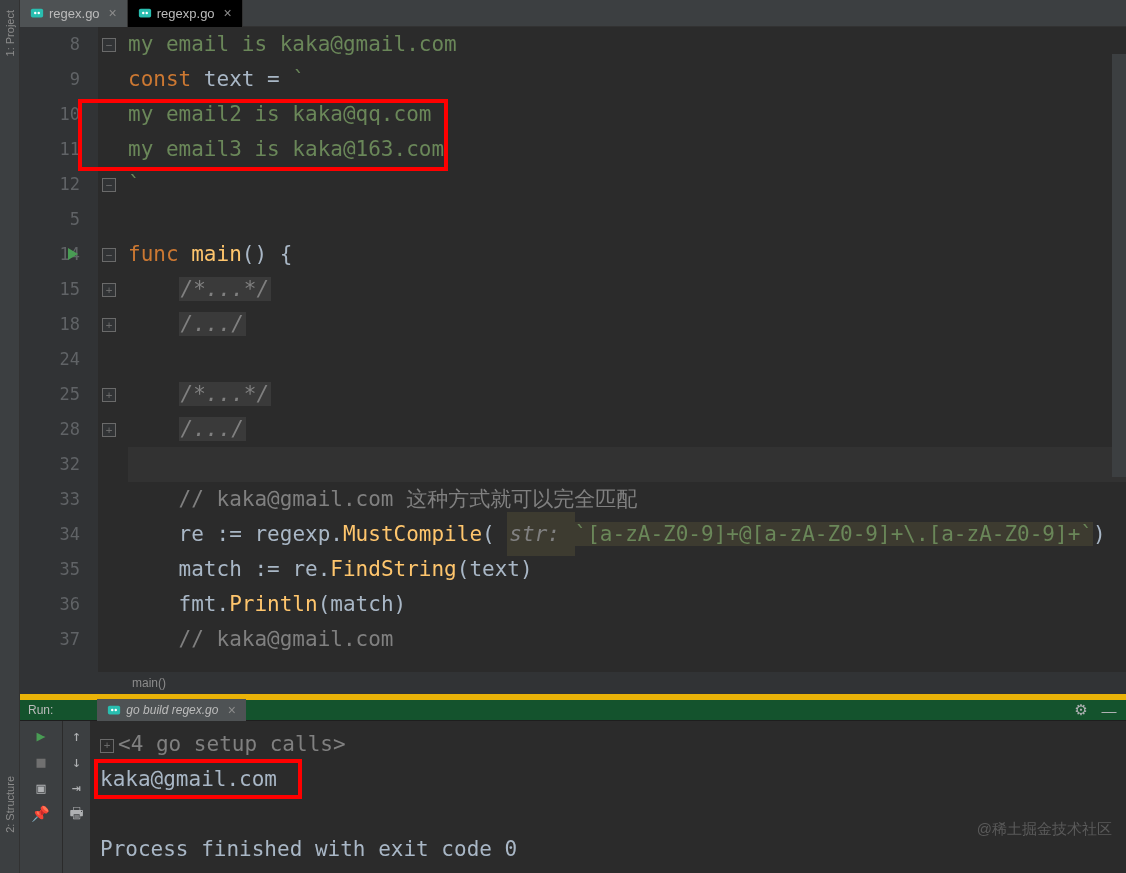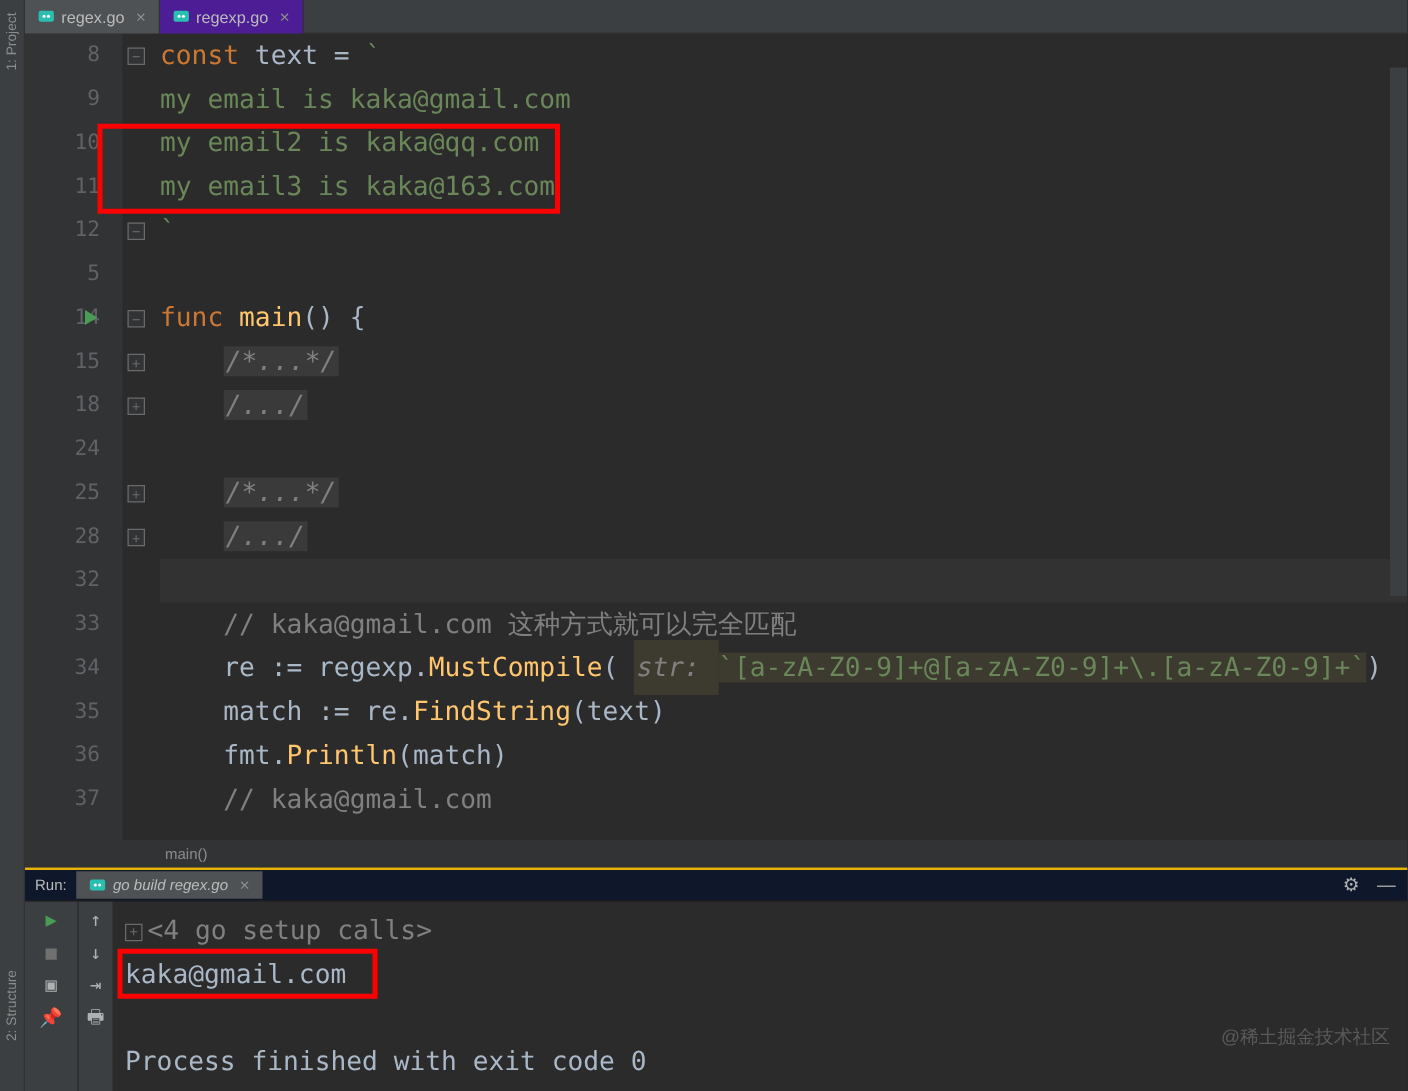--- a/index.html
+++ b/index.html
@@ -26,21 +26,21 @@
   .main { position: absolute; left: 20px; top: 0; right: 0; bottom: 0; display: flex; flex-direction: column; }
   .tabs {
     height: 27px; background: #3c3f41; display: flex; align-items: center;
     border-bottom: 1px solid #323232;
   }
   .tab {
     height: 27px; display: flex; align-items: center; padding: 0 10px;
     font-size: 13px; color: #bbbbbb; background: #4e5254;
     border-right: 1px solid #323232; font-family: sans-serif; gap: 5px;
   }
-  .tab.inactive { background: #4c1d95; }
+  .tab.inactive { background: #000000; }
   .tab-icon { width: 14px; height: 14px; display:inline-flex; align-items:center; justify-content:center; }
   .tab-close { color: #8c8c8c; font-size: 14px; margin-left: 4px; }
   .editor {
     flex: 1; display: flex; background: #2b2b2b; position: relative; overflow: hidden;
   }
   .gutter {
     width: 78px; background: #313335; padding-top: 0px;
   }
   .line-num {
     height: 35px; line-height: 35px; text-align: right; padding-right: 18px;
@@ -77,24 +77,25 @@
   .param { background: #3d3b30; color: #808080; font-style: italic; padding: 10px 2px;}
   .paramv { background: #3d3b30; color: #6a8759; }
   .redbox {
     position: absolute; border: 4px solid #ff0000; pointer-events: none;
   }
   .breadcrumb {
     height: 22px; background: #313335; font-size: 12px; color: #8c8c8c;
     padding-left: 112px; line-height: 22px; font-family: sans-serif;
   }
   .run-panel-header {
-    height: 27px; background: #0f172a; display: flex; align-items: center;
-    border-top: 2px solid #eab308; border-bottom: 1px solid #1e1e1e;
+    height: 27px; background: #14532d; display: flex; align-items: center;
+    border-top: 6px solid #eab308; border-bottom: 1px solid #1e1e1e;
     font-size: 12px; color: #bbbbbb; font-family: sans-serif; padding-left: 8px;
     position: relative;
+    gap: 36px;
   }
   .run-tab {
     background: #4e5254; padding: 3px 10px; display:flex; align-items:center; gap:5px;
     margin-left: 8px;
     font-style: italic;
   }
   .run-header-icons { position:absolute; right: 8px; display:flex; gap:10px; }
   .run-body {
     flex: 0 0 145px; background: #2b2b2b; display: flex;
   }
@@ -185,22 +186,22 @@
       <div class="fold-mark" style="top:11px;">−</div>
       <div class="fold-mark" style="top:151px;">−</div>
       <div class="fold-mark" style="top:221px;">−</div>
       <div class="fold-mark" style="top:256px;">+</div>
       <div class="fold-mark" style="top:291px;">+</div>
       <div class="fold-mark" style="top:361px;">+</div>
       <div class="fold-mark" style="top:396px;">+</div>
     </div>
 
     <div class="code-area">
+      <div class="code-line"><span class="str">my email is kaka@gmail.com</span></div>
       <div class="code-line"><span class="kw">const</span><span class="txt"> text = </span><span class="str">`</span></div>
-      <div class="code-line"><span class="str">my email is kaka@gmail.com</span></div>
       <div class="code-line"><span class="str">my email2 is kaka@qq.com</span></div>
       <div class="code-line"><span class="str">my email3 is kaka@163.com</span></div>
       <div class="code-line"><span class="str">`</span></div>
       <div class="code-line"></div>
       <div class="code-line"><span class="kw">func</span><span class="fn"> main</span><span class="txt">() {</span></div>
       <div class="code-line">    <span class="fold-txt">/*...*/</span></div>
       <div class="code-line">    <span class="fold-txt">/.../</span></div>
       <div class="code-line"></div>
       <div class="code-line">    <span class="fold-txt">/*...*/</span></div>
       <div class="code-line">    <span class="fold-txt">/.../</span></div>

